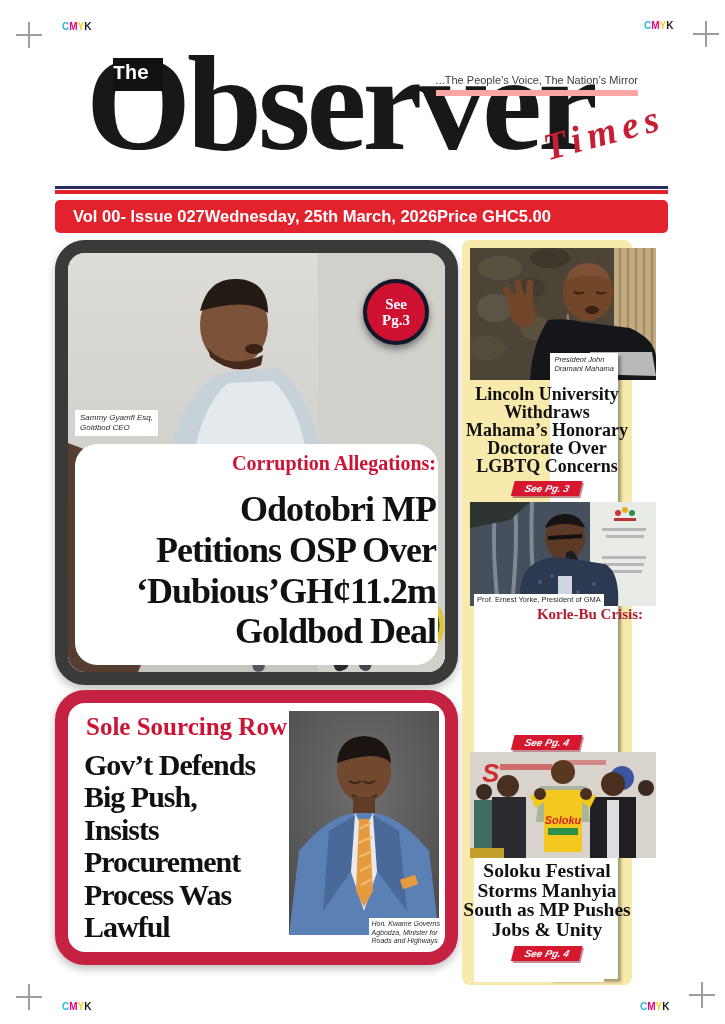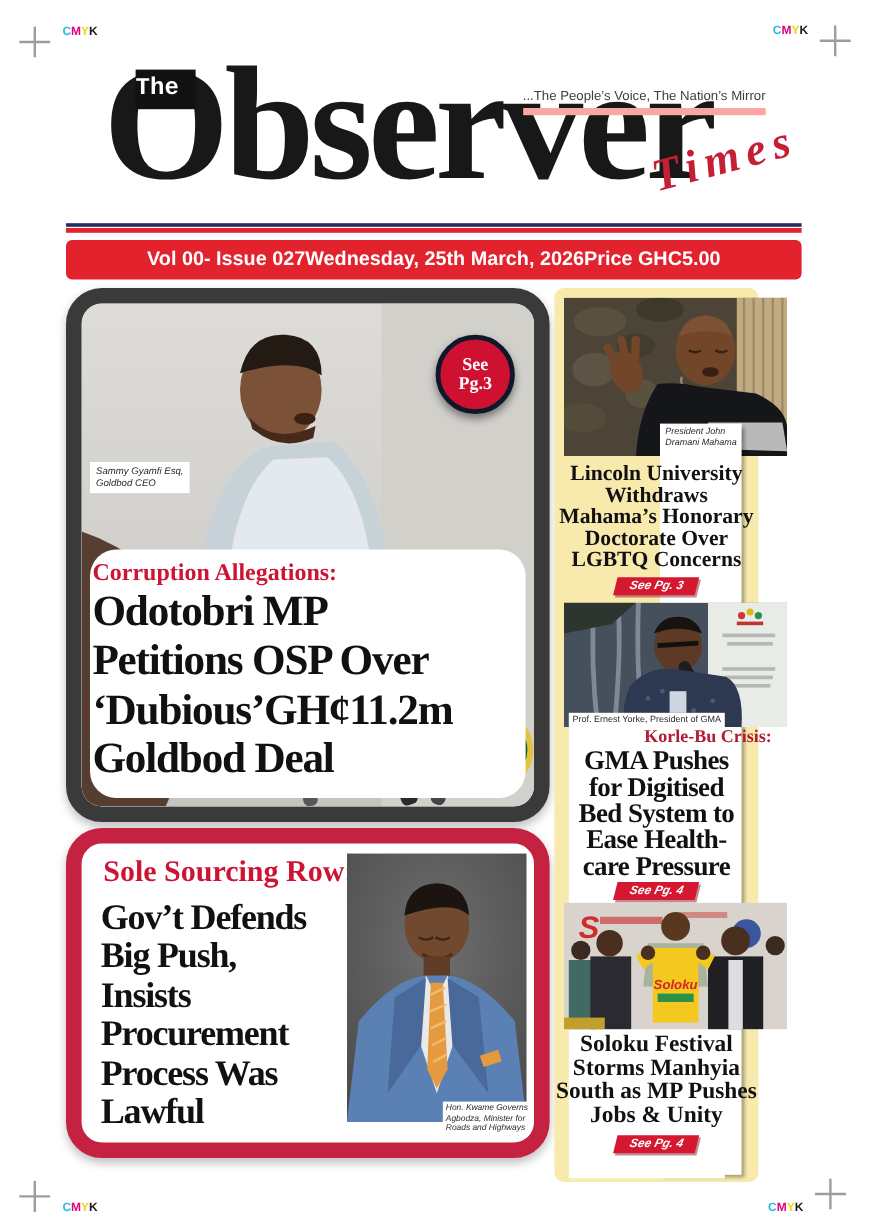--- a/index.html
+++ b/index.html
@@ -1,63 +1,63 @@
 <!DOCTYPE html>
 <html><head>
 <meta charset="utf-8">
 <style>
   html,body{margin:0;padding:0;background:#fff;}
   .page{position:relative;width:725px;height:1024px;background:#ffffff;overflow:hidden;
         font-family:"Liberation Serif",serif;}
 
   
-  .cmyk{position:absolute;display:flex;align-items:center;gap:10px;}
+  .cmyk{position:absolute;display:flex;align-items:center;gap:20px;}
   .cmyk-label{font-family:"Liberation Sans",sans-serif;font-weight:bold;font-size:10px;letter-spacing:0;}
   .cmyk-label span{display:inline-block;}
   .c-c{color:#29b5e8;} .c-m{color:#e6007e;} .c-y{color:#f2d50f;} .c-k{color:#1a1a1a;}
   .cross{width:26px;height:26px;flex:0 0 26px;}
 
   
   .masthead-title{position:absolute;left:86px;top:36px;font-size:135px;line-height:1;
       font-weight:bold;color:#181818;letter-spacing:-4px;}
   .the-box{position:absolute;left:113px;top:58px;width:50px;height:33px;background:#111;
       color:#fff;font-weight:bold;font-size:20px;line-height:32px;z-index:3;font-family:Liberation Mono, monospace;}
   .times{position:absolute;left:542px;top:110px;font-size:38px;font-weight:bold;font-style:italic;
       color:#c51f36;letter-spacing:6px;transform:rotate(-15deg);z-index:4;}
   .tagline{position:absolute;right:87px;top:74px;font-family:"Liberation Sans",sans-serif;
       font-size:11px;color:#3d3d3d;border-bottom:6px solid #fca5a5;padding-bottom:4px;z-index:2;}
 
   .rule-navy{position:absolute;left:55px;width:613px;top:186px;height:3px;background:#2c2a5e;}
   .rule-red{position:absolute;left:55px;width:613px;top:190px;height:4px;background:#e2232e;}
 
   
   .info-bar{position:absolute;left:55px;top:200px;width:613px;height:33px;background:#e2232e;
-      border-radius:5px;display:flex;align-items:center;justify-content:center;
+      border-radius:5px;display:flex;align-items:center;justify-content:flex-start;
       padding:0 18px;box-sizing:border-box;color:#fff;
       font-family:"Liberation Sans",sans-serif;font-weight:bold;font-size:16.5px;}
 
   
   .main-box{position:absolute;left:55px;top:240px;width:403px;height:445px;box-sizing:border-box;
       background:#fff;border:13px solid #3a3a3a;border-radius:30px;overflow:hidden;
       box-shadow:0 4px 8px rgba(0,0,0,.25);}
   .main-photo{position:absolute;inset:0;}
   .main-photo svg{display:block;width:100%;height:100%;}
   .badge-circle{position:absolute;top:26px;right:16px;width:58px;height:58px;border-radius:50%;
       background:#ce1130;border:4px solid #0f172a;box-shadow:0 4px 7px rgba(0,0,0,.45);
       color:#fff;font-weight:bold;font-size:15px;line-height:1.1;text-align:center;
       display:flex;align-items:center;justify-content:center;white-space:pre-line;}
   .photo-caption{position:absolute;background:#fff;color:#2a2a2a;font-style:italic;
       font-family:"Liberation Sans",sans-serif;white-space:pre-line;line-height:1.25;}
-  .cap-main{left:7px;top:132px;font-size:8px;padding:3px 5px;}
+  .cap-main{left:7px;top:157px;font-size:8px;padding:3px 5px;}
   .headline-panel{position:absolute;left:7px;right:7px;bottom:7px;background:#fff;
-      border-radius:22px;text-align:left;padding:8px 2px 13px;}
+      border-radius:22px;text-align:right;padding:8px 2px 13px;}
   .kicker{color:#ce1434;font-weight:bold;}
   .kicker-main{font-size:20px;}
   .headline{color:#111;font-weight:bold;white-space:pre-line;}
-  .headline-main{font-size:36px;line-height:1.13;letter-spacing:-1px;margin-top:0;}
+  .headline-main{font-size:36px;line-height:1.13;letter-spacing:-1px;margin-top:14px;}
 
   
   .second-box{position:absolute;left:55px;top:690px;width:403px;height:275px;box-sizing:border-box;
       background:#fff;border:13px solid #c42240;border-radius:30px;overflow:hidden;
       box-shadow:0 4px 8px rgba(0,0,0,.25);}
   .kicker-second{position:absolute;left:18px;top:10px;font-size:25px;}
   .headline-second{position:absolute;left:16px;top:46px;width:228px;
       font-size:30px;line-height:1.08;letter-spacing:-1px;}
   .second-photo{position:absolute;top:8px;right:6px;width:150px;height:224px;overflow:hidden;}
   .second-photo svg{display:block;width:100%;height:100%;}
@@ -302,25 +302,20 @@
             <circle cx="94" cy="84" r="2"></circle>
           <circle cx="108" cy="90" r="2"></circle>
             <circle cx="64" cy="94" r="2"></circle>
             <circle cx="124" cy="82" r="2"></circle>
         </g>
         <rect x="88" y="74" width="14" height="18" fill="#cfd6e2"></rect>
       </svg>
     </div>
     <div class="photo-caption cap-2" style="top:354px;left:12px;">Prof. Ernest Yorke, President of GMA</div>
     <div class="kicker-2">Korle-Bu Crisis:</div>
-    <div class="headline rc-headline hl-2">GMA Pushes
-for Digitised
-Bed System to
-Ease Health-
-care Pressure</div>
     <div class="pg-badge badge-2">See Pg. 4</div>
 
     <div class="rc-photo ph-3">
       <svg viewBox="0 0 186 106" preserveAspectRatio="none">
         <rect width="186" height="106" fill="#d8d3cc"></rect>
         <text x="12" y="30" font-size="26" font-weight="bold" fill="#d12b2b" font-family="Liberation Sans, sans-serif" font-style="italic">S</text>
         <rect x="30" y="12" width="52" height="6" fill="#c94040" opacity="0.7"></rect>
         <rect x="96" y="8" width="40" height="5" fill="#c94040" opacity="0.5"></rect>
         <circle cx="152" cy="26" r="12" fill="#3b55a0"></circle>
         <g>

